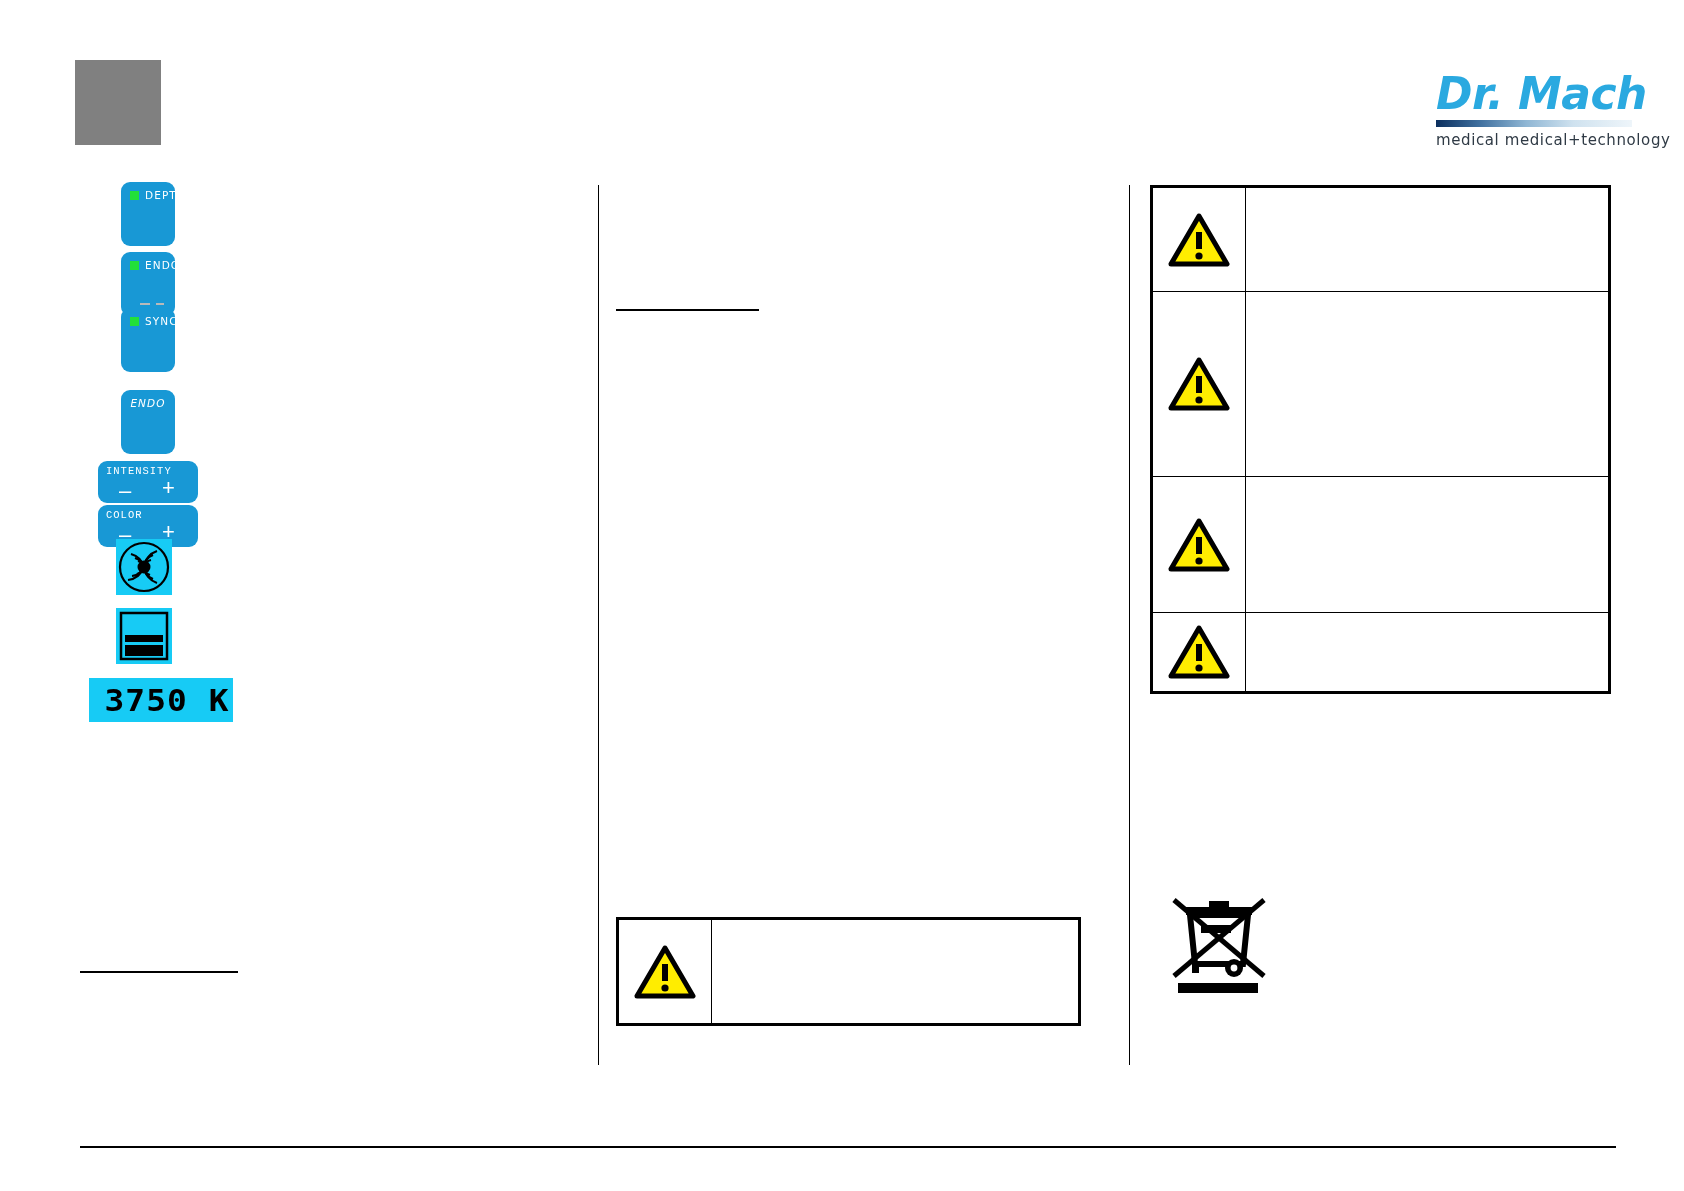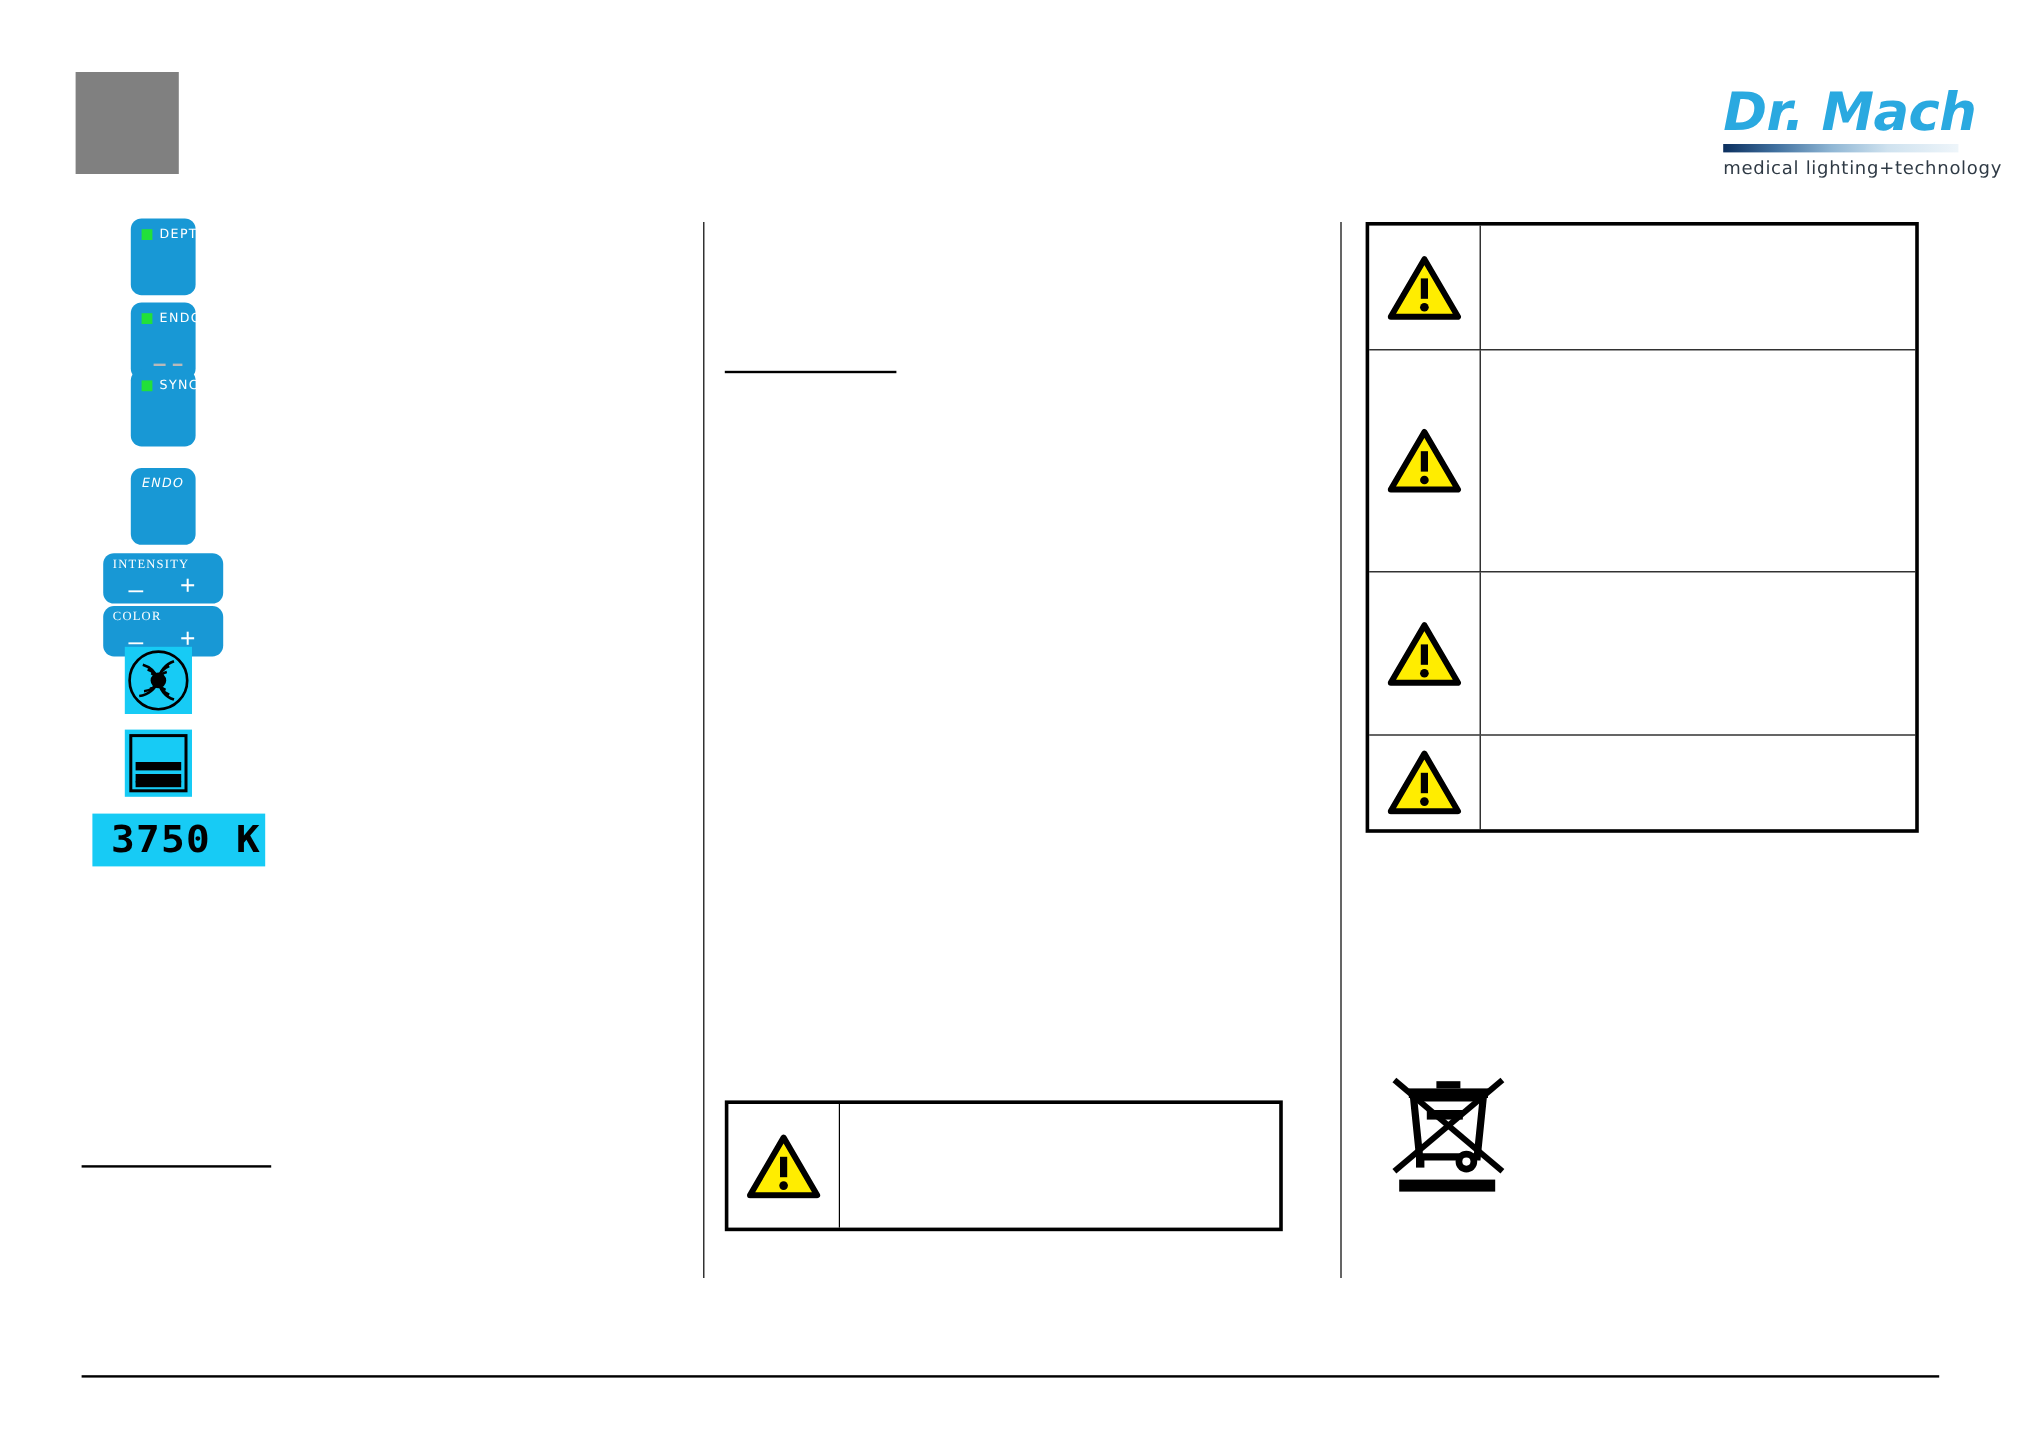--- a/index.html
+++ b/index.html
@@ -3,21 +3,21 @@
 <meta charset="utf-8">
 <style>
   html,body{margin:0;padding:0;}
   body{
     width:1684px;height:1191px;
     background:#ffffff;
     font-family:"Liberation Sans", sans-serif;
     position:relative;
     overflow:hidden;
   }
-  .page{position:absolute;inset:0;}
+  .page{position:absolute;inset:0;margin-left:12px;}
 
   
   .grey-block{
     position:absolute;left:63px;top:60px;width:86px;height:85px;
     background:#808080;
   }
 
   
   .logo{
     position:absolute;right:48px;top:72px;width:200px;
@@ -71,21 +71,21 @@
   }
   .btn-sq .cap.center{left:0;width:54px;text-align:center;font-style:italic;}
 
   .row{position:absolute;}
 
   .btn-wide{
     width:100px;height:42px;border-radius:9px;background:#1898d5;position:relative;
   }
   .btn-wide .cap{
     position:absolute;left:8px;top:4px;
-    font-family:Liberation Serif, serif;
+    font-family:Liberation Mono, monospace;
     font-size:10.5px;color:#ffffff;letter-spacing:1.0px;white-space:nowrap;
   }
   .btn-wide .minus,.btn-wide .plus{
     position:absolute;color:#ffffff;font-size:22px;line-height:1;font-weight:300;
   }
   .btn-wide .minus{left:21px;top:19px;}
   .btn-wide .plus{left:64px;top:16px;}
 
   
   .icon-tile{
@@ -140,21 +140,21 @@
 </head>
 <body>
 
 <div class="page">
 
   <div class="grey-block"></div>
 
   <div class="logo">
     <div class="logo-word">Dr. Mach</div>
     <div class="logo-bar"></div>
-    <div class="logo-tag">medical lighting+technology</div>
+    <div class="logo-tag">medical medical+technology</div>
   </div>
 
   <div class="vrule c1"></div>
   <div class="vrule c2"></div>
   <div class="footer-rule"></div>
 
   <div class="panel">
 
     <div class="row" style="left:46px;top:12px;">
       <div class="btn-sq">

